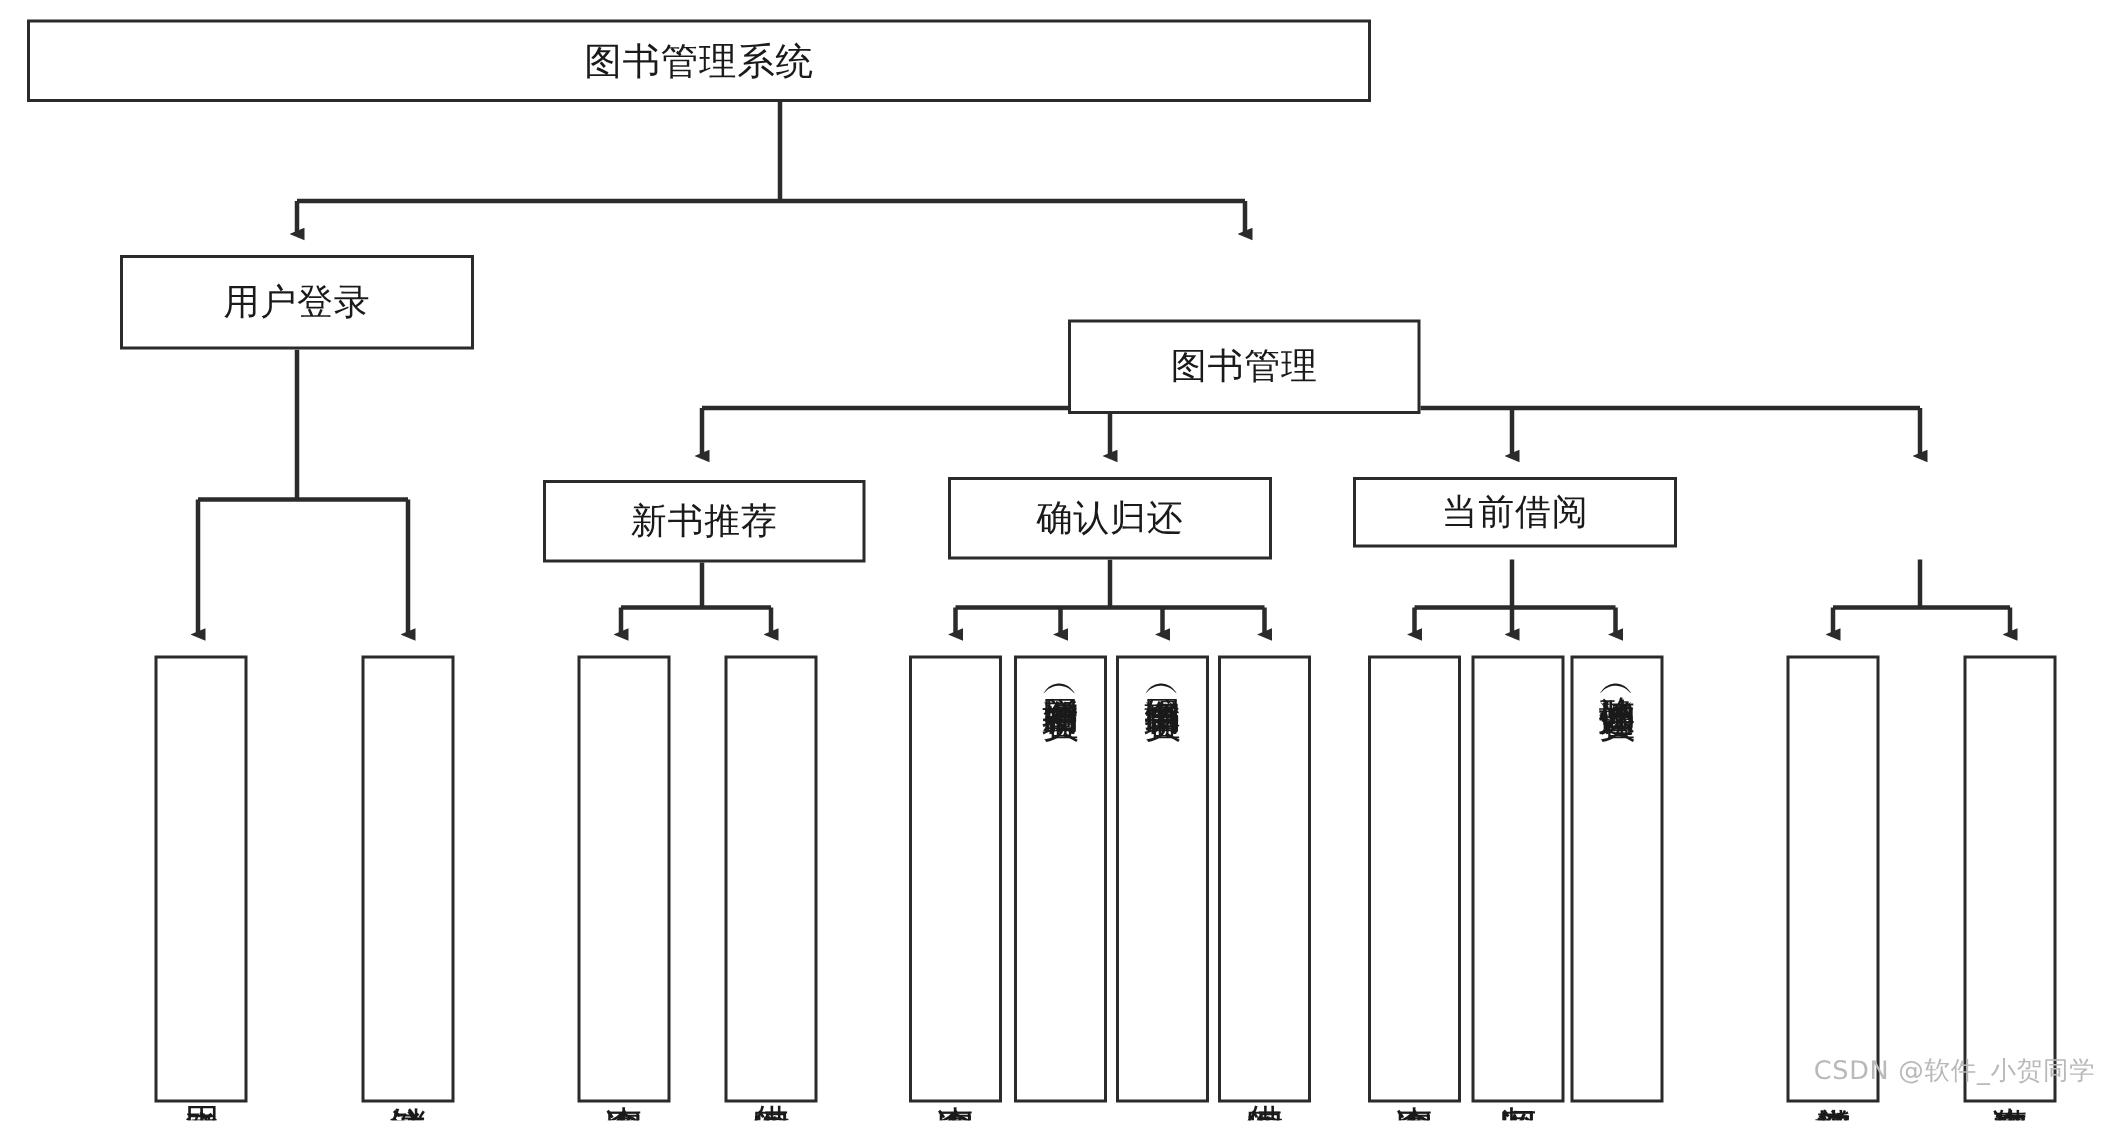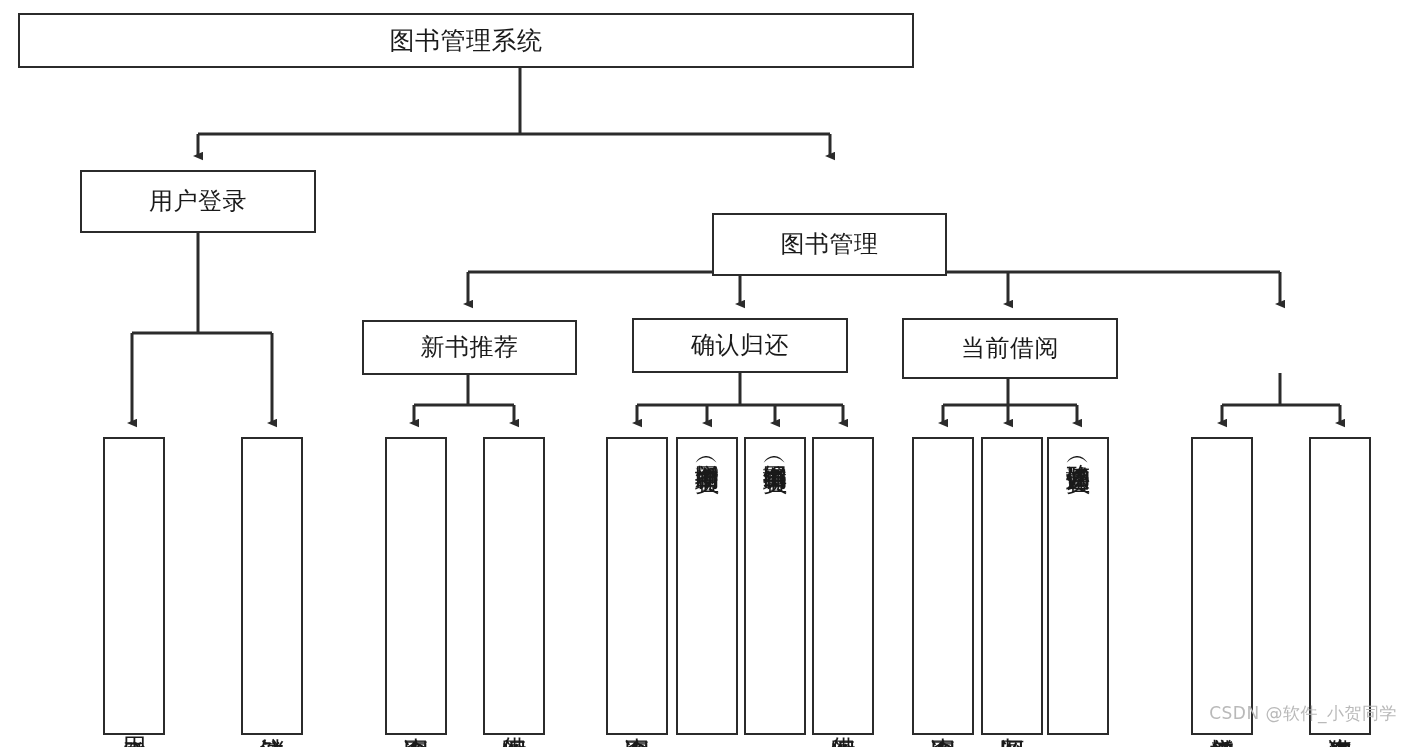--- a/index.html
+++ b/index.html
@@ -144,21 +144,21 @@
   <div class="node horiz" style="left:712px; top:170px; width:235px; height:63px;margin-top:43px;">
     <span class="label">图书管理</span>
   </div>
 
   <div class="node horiz" style="left:362px; top:320px; width:215px; height:55px;">
     <span class="label">新书推荐</span>
   </div>
   <div class="node horiz" style="left:632px; top:318px; width:216px; height:55px;">
     <span class="label">确认归还</span>
   </div>
-  <div class="node horiz" style="left:902px; top:318px; width:216px; height:61px;">
+  <div class="node horiz" style="left:902px; top:318px; width:216px; height:47px;">
     <span class="label">当前借阅</span>
   </div>
 
   <div class="node vert" style="left:103px; top:437px; width:62px; height:298px;">
     <span class="label">用户登录</span>
   </div>
   <div class="node vert" style="left:241px; top:437px; width:62px; height:298px;">
     <span class="label">注销登录</span>
   </div>
 

